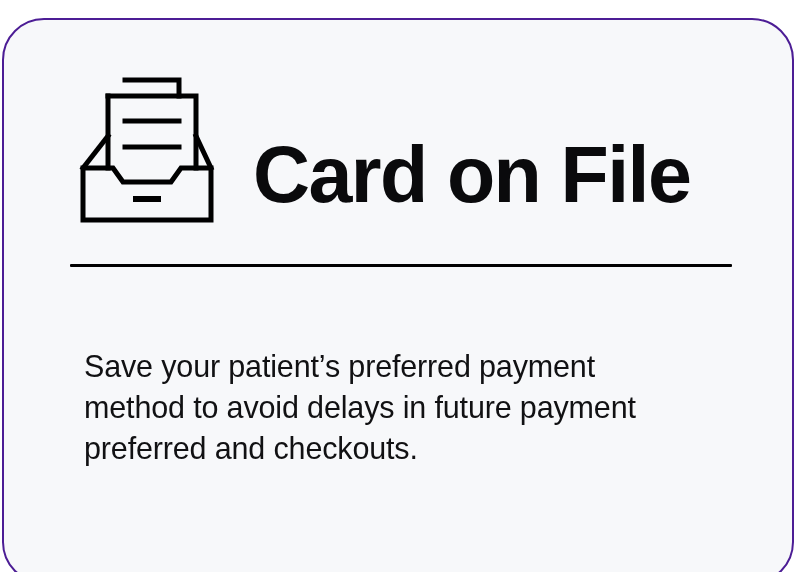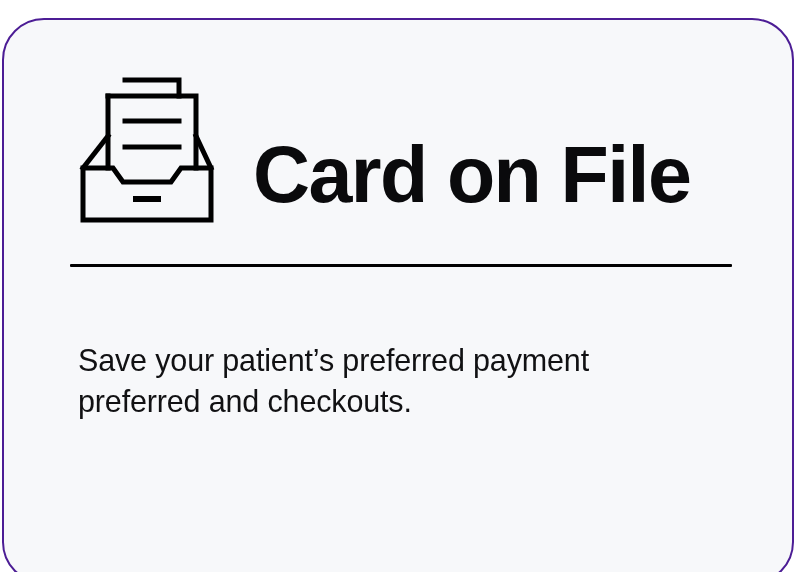--- a/index.html
+++ b/index.html
@@ -76,21 +76,21 @@
     background: #000000;
     border-radius: 1px;
   }
 
   
   .body-copy {
     position: absolute;
     left: 66px;
     top: 312px;
     width: 610px;
-    margin: 8px;
+    margin: 14px;
     font-family: "Liberation Sans", sans-serif;
     font-size: 30.5px;
     font-weight: 400;
     line-height: 41px;
     letter-spacing: -0.15px;
     color: #111113;
   }
   .body-copy .line {
     display: block;
     white-space: nowrap;
@@ -124,16 +124,17 @@
     </div>
 
     <h1 class="title">Card on File</h1>
 
   </div>
 
   <div class="divider"></div>
 
   <p class="body-copy">
     <span class="line">Save your patient’s preferred payment</span>
+    <span class="line">method to avoid delays in future payment</span>
     <span class="line">preferred and checkouts.</span>
   </p>
 
 </div>
 
 </body></html>

